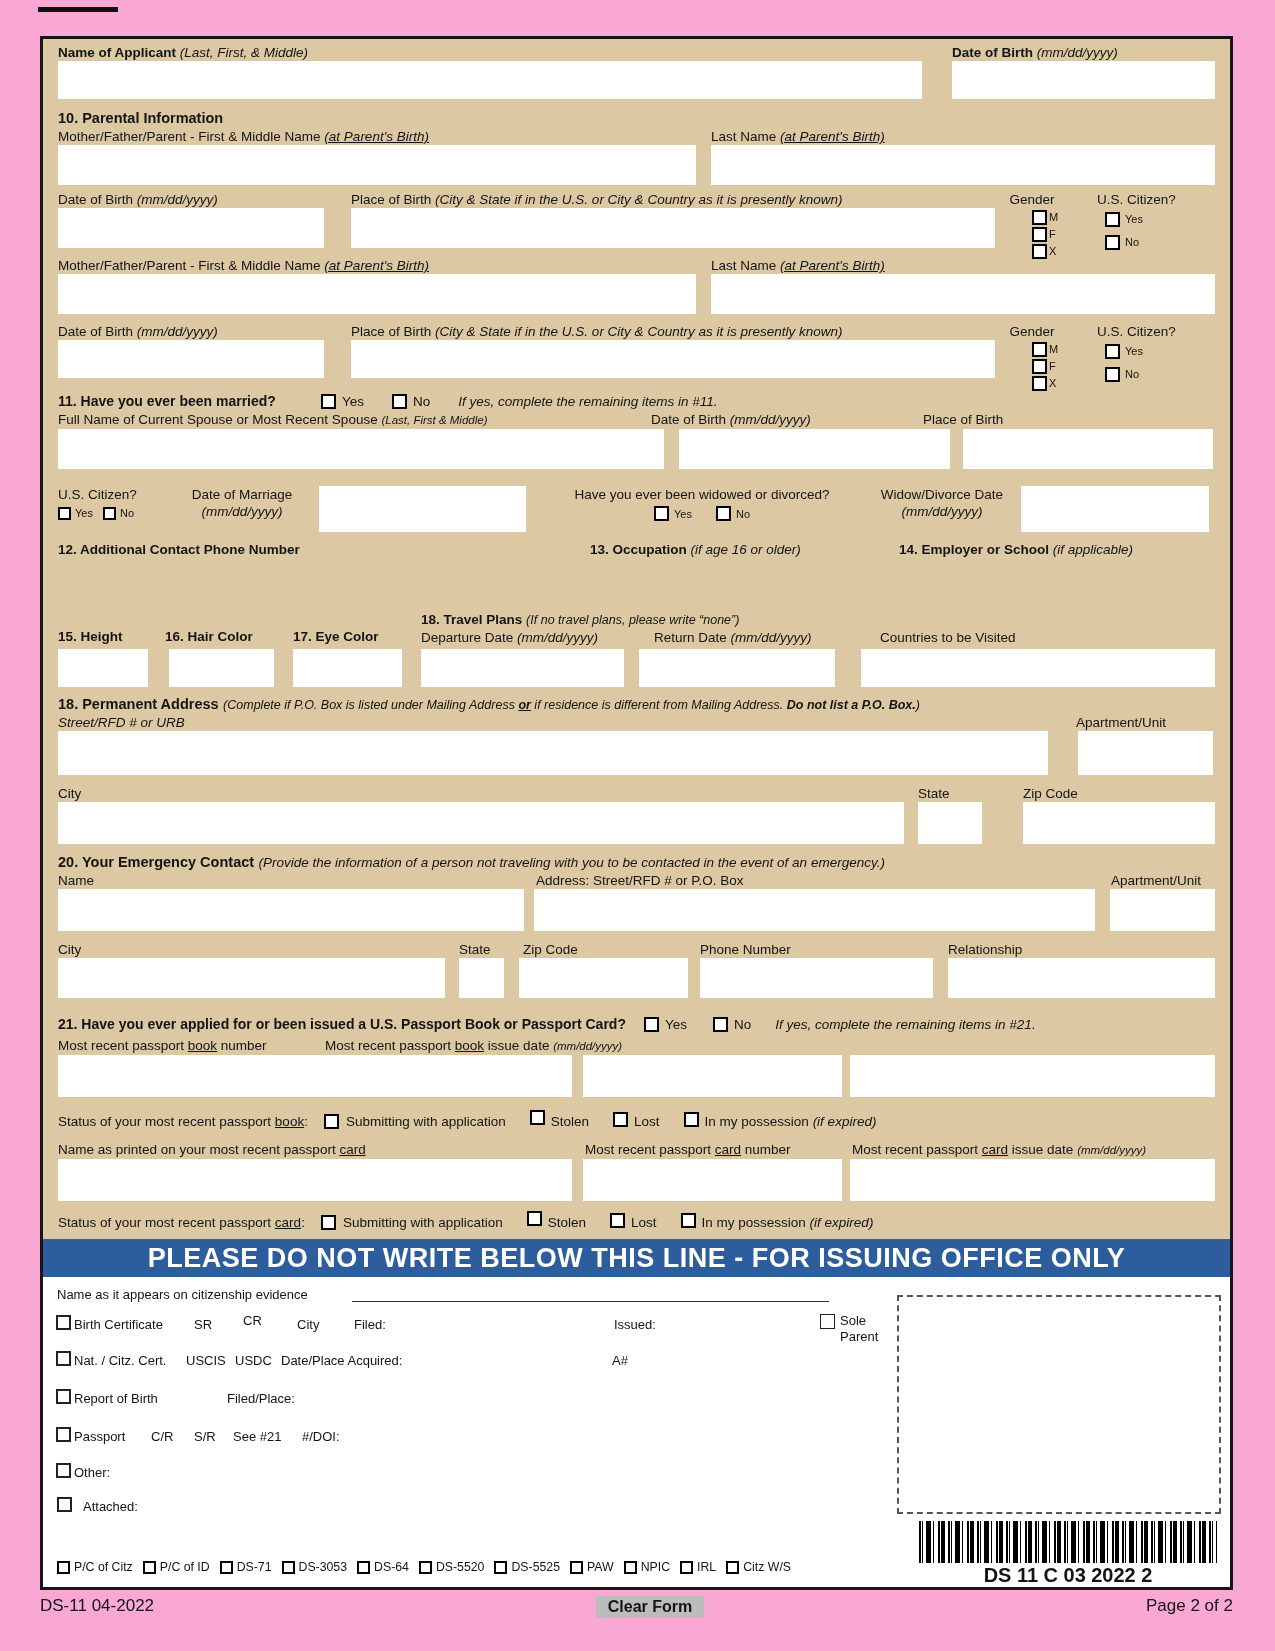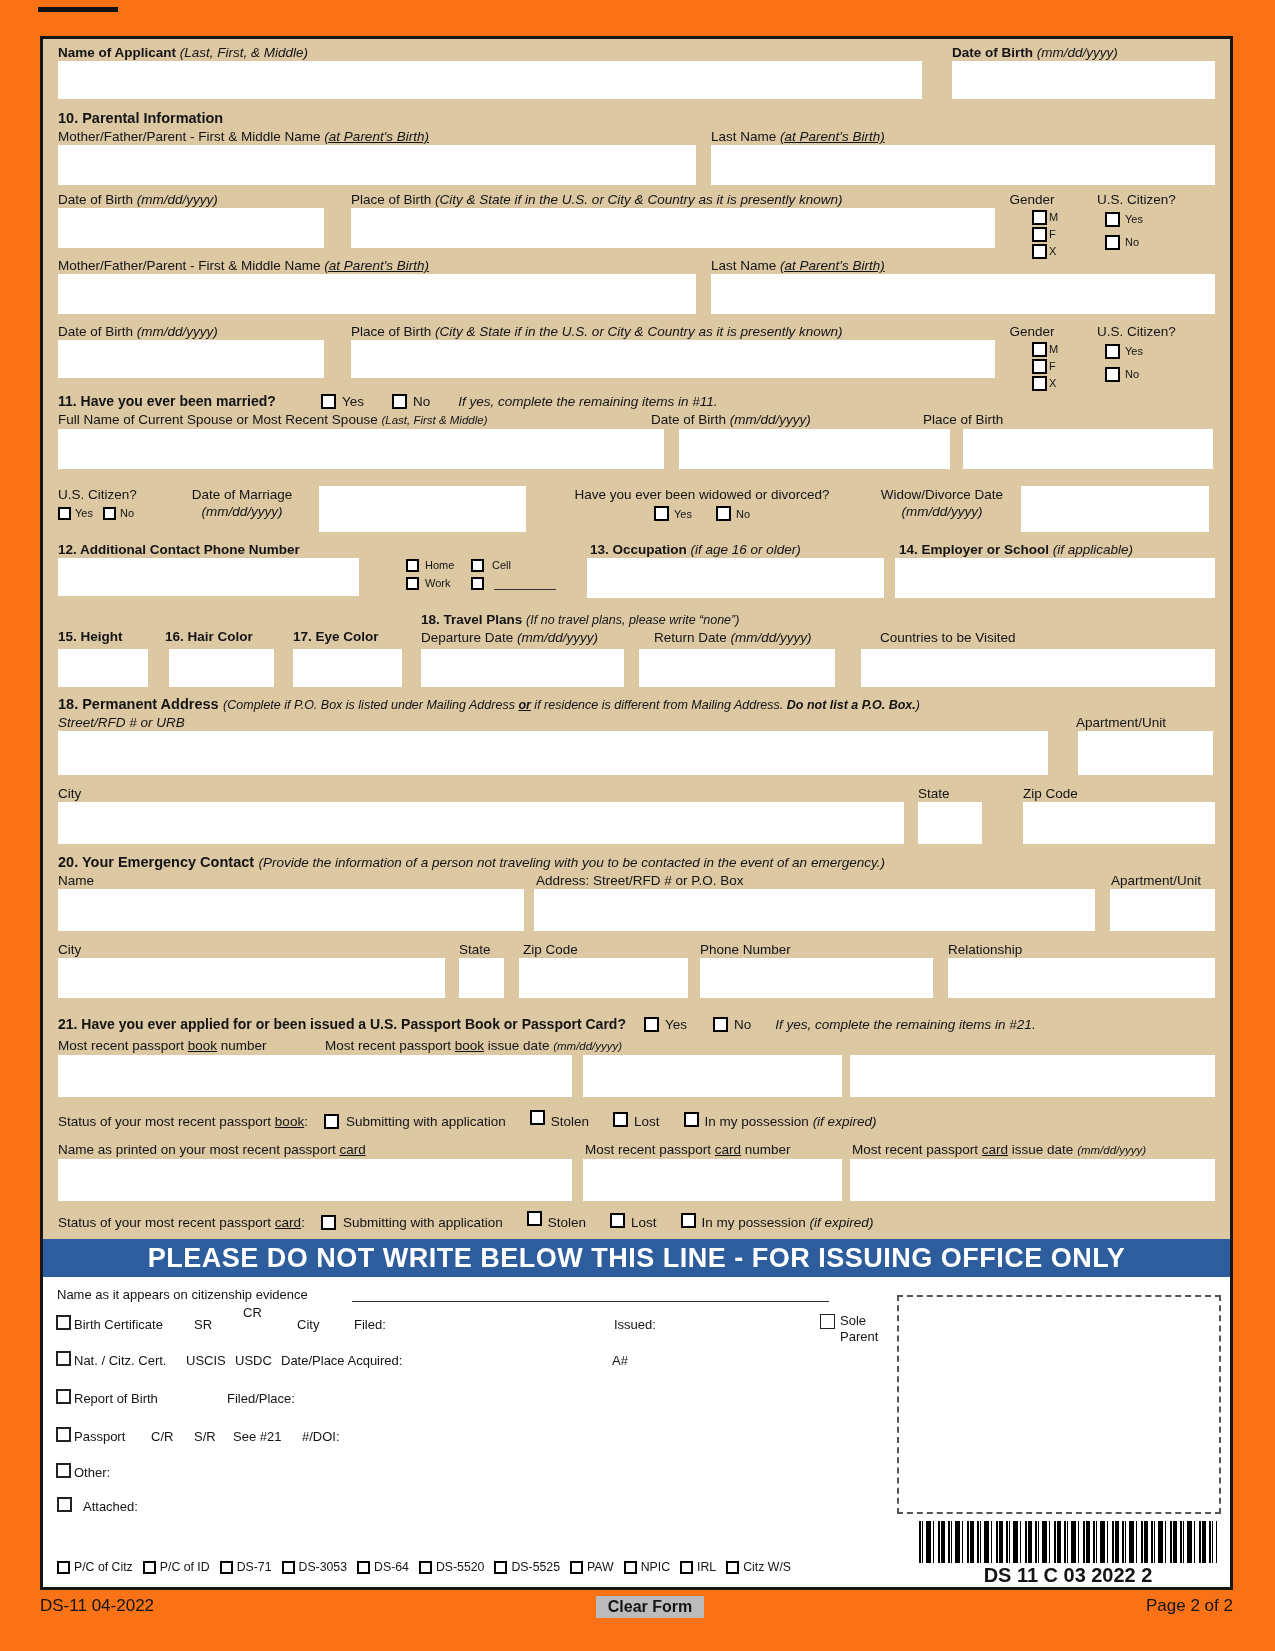--- a/index.html
+++ b/index.html
@@ -1,17 +1,17 @@
 <!DOCTYPE html>
 <html><head>
 <meta charset="utf-8">
 <style>
   * { margin:0; padding:0; box-sizing:border-box; }
   body { background:#fff; }
-  .page { width:1275px; height:1651px; position:relative; background:#f97316;
+  .page { width:1275px; height:1651px; position:relative; background:#f9a8d4;
           font-family:"Liberation Sans","DejaVu Sans",sans-serif; color:#141414; overflow:hidden; }
   .topmark { position:absolute; left:38px; top:7px; width:80px; height:5px; background:#111; }
   .form { position:absolute; left:40px; top:36px; width:1193px; height:1554px;
           background:#dcc8a3; border:3px solid #161616; display:flex; flex-direction:column; }
   .row { position:relative; padding:0 15px; flex:none; }
   .hflex { display:flex; align-items:flex-start; }
   .vcent { align-items:center; }
   .lbl { font-size:13.5px; line-height:17px; }
   .sect { font-size:14.5px; font-weight:bold; line-height:19px; }
   .sm { font-size:11px; line-height:14px; }
@@ -208,39 +208,20 @@
       </div>
       <div class="inp" style="width:188px;height:46px"></div>
     </div>
 
     <div class="row" style="height:66px">
       <div class="hflex" style="padding-top:2px">
         <div class="lbl" style="width:532px"><b>12. Additional Contact Phone Number</b></div>
         <div class="lbl" style="width:309px"><b>13. Occupation</b> <i>(if age 16 or older)</i></div>
         <div class="lbl"><b>14. Employer or School</b> <i>(if applicable)</i></div>
       </div>
-      <div class="hflex">
-        <div class="inp" style="width:301px;height:38px"></div>
-        <div style="margin-left:47px;width:170px">
-          <div class="hflex vcent">
-            <span class="cb s"></span>
-            <span class="sm" style="margin-left:6px;width:46px">Home</span>
-            <span class="cb s"></span>
-            <span class="sm" style="margin-left:8px">Cell</span>
-          </div>
-          <div class="hflex vcent" style="margin-top:4px">
-            <span class="cb s"></span>
-            <span class="sm" style="margin-left:6px;width:46px">Work</span>
-            <span class="cb s"></span>
-            <span class="uline" style="margin-left:10px;width:62px;height:13px"></span>
-          </div>
-        </div>
-        <div class="inp" style="width:297px;height:40px;margin-left:11px"></div>
-        <div class="inp" style="width:320px;height:40px;margin-left:11px"></div>
-      </div>
     </div>
 
     <div class="row" style="height:86px">
       <div class="hflex" style="padding-top:6px">
         <div style="width:363px">
           <div class="hflex" style="padding-top:17px">
             <div class="lbl" style="width:107px;font-weight:bold">15. Height</div>
             <div class="lbl" style="width:128px;font-weight:bold">16. Hair Color</div>
             <div class="lbl" style="font-weight:bold">17. Eye Color</div>
           </div>
@@ -386,21 +367,21 @@
 
     <div class="banner">PLEASE DO NOT WRITE BELOW THIS LINE - FOR ISSUING OFFICE ONLY</div>
 
     <div class="office">
       <span class="abs" style="left:14px;top:10px">Name as it appears on citizenship evidence</span>
       <span class="abs uline" style="left:309px;top:8px;width:477px;height:17px"></span>
 
       <span class="ocb" style="left:13px;top:38px"></span>
       <span class="abs" style="left:31px;top:40px">Birth Certificate</span>
       <span class="abs" style="left:151px;top:40px">SR</span>
-      <span class="abs" style="left:200px;top:28px">CR</span>
+      <span class="abs" style="left:200px;top:36px">CR</span>
       <span class="abs" style="left:254px;top:40px">City</span>
       <span class="abs" style="left:311px;top:40px">Filed:</span>
       <span class="abs" style="left:571px;top:40px">Issued:</span>
       <span class="ocb" style="left:777px;top:37px;border-width:1.5px"></span>
       <span class="abs" style="left:797px;top:36px">Sole</span>
       <span class="abs" style="left:797px;top:52px">Parent</span>
 
       <span class="ocb" style="left:13px;top:74px"></span>
       <span class="abs" style="left:31px;top:76px">Nat. / Citz. Cert.</span>
       <span class="abs" style="left:143px;top:76px">USCIS</span>

